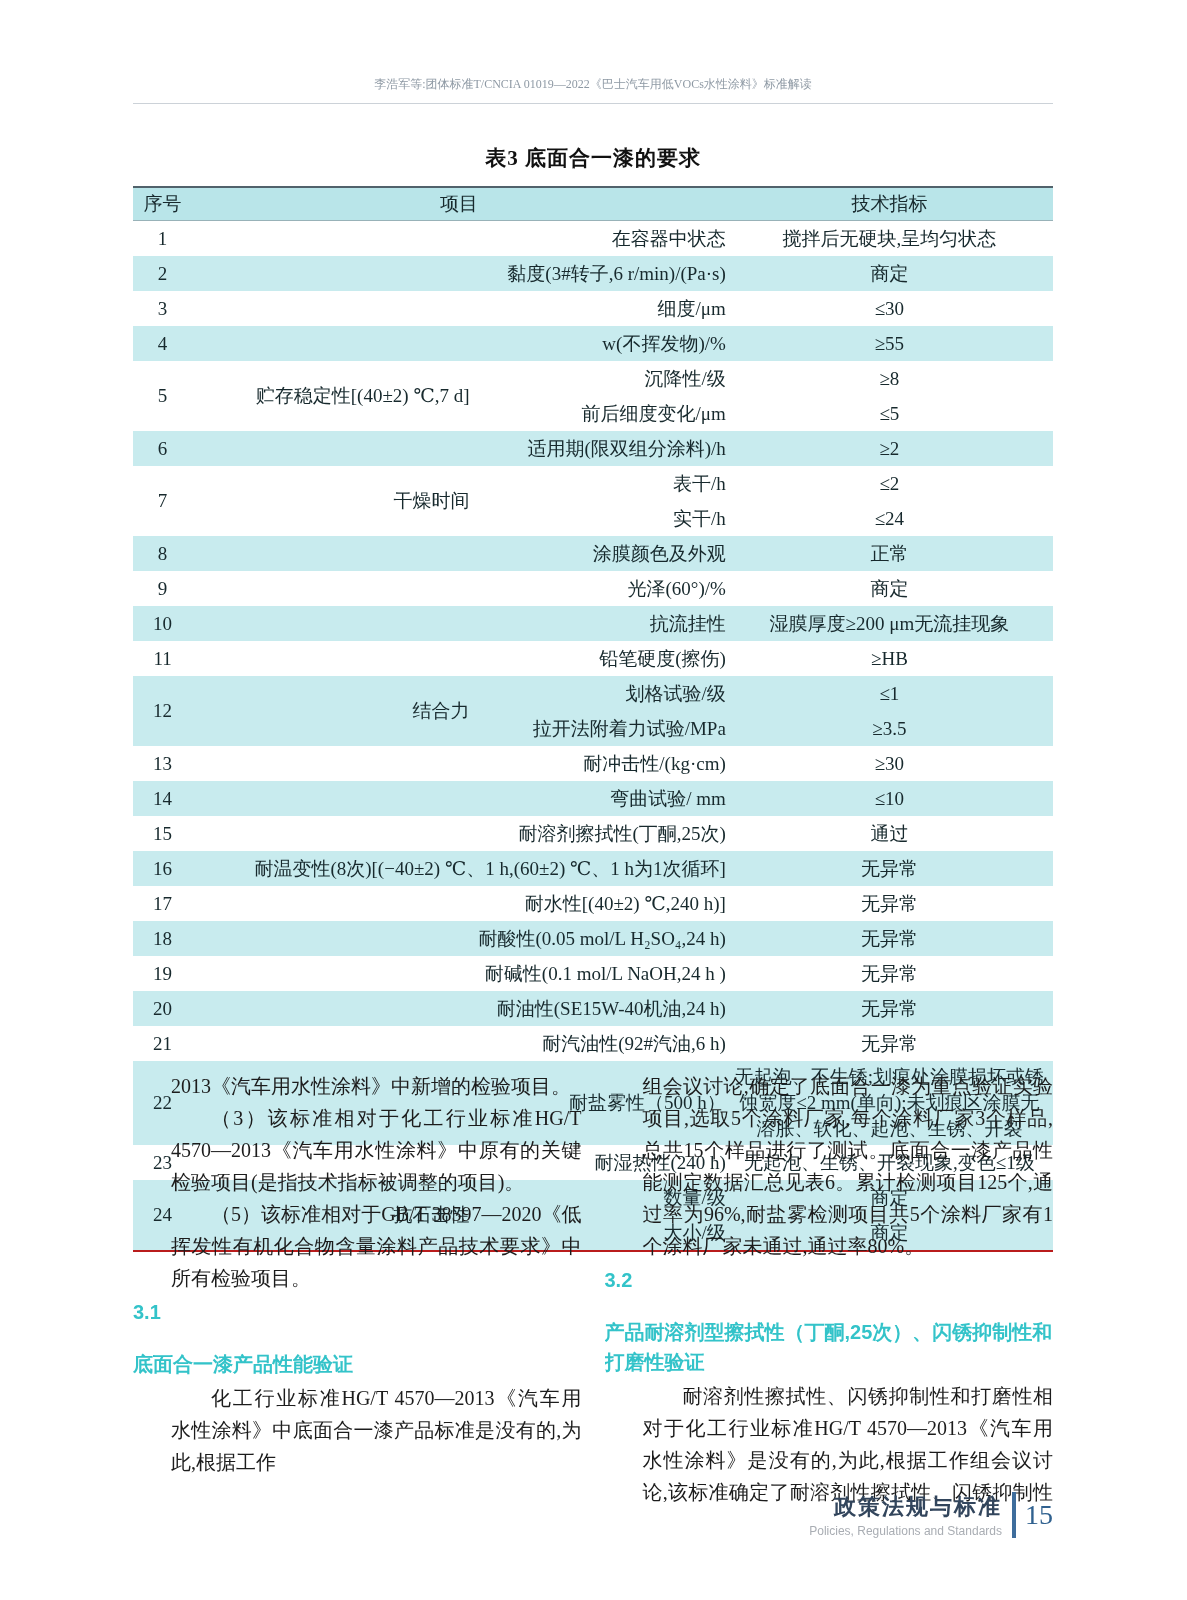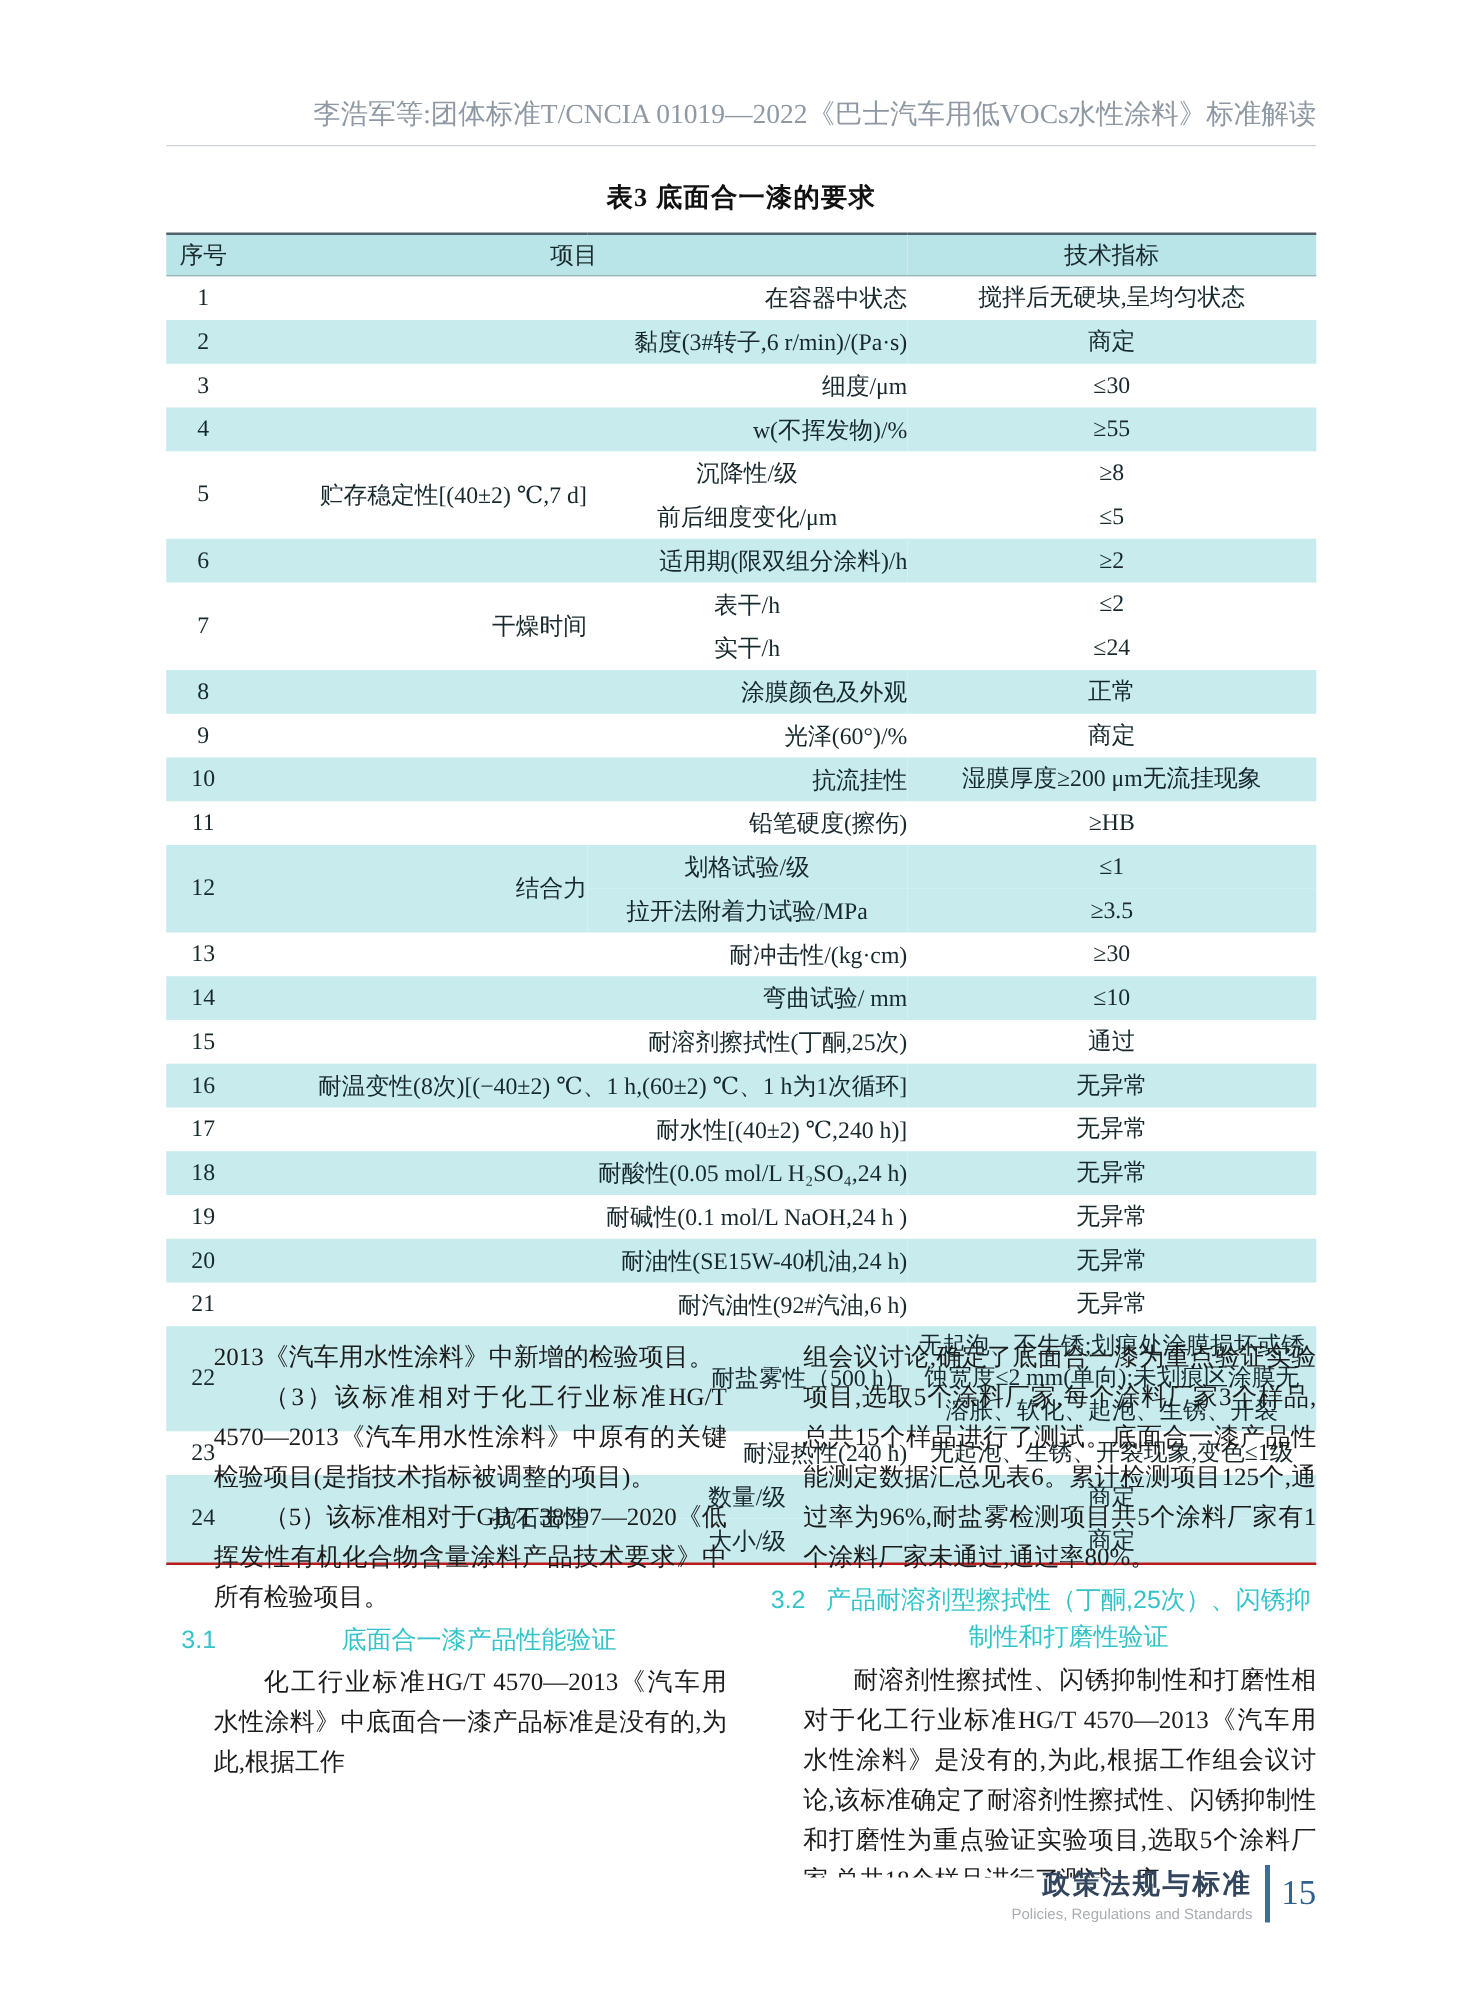--- a/index.html
+++ b/index.html
@@ -8,22 +8,22 @@
     position:relative;
     width:1187px;height:1600px;
     background:#ffffff;
     overflow:hidden;
     font-family:"Liberation Serif","DejaVu Serif",serif;
     color:#1c1c1c;
   }
   
   .running-head{
     position:absolute;left:133px;right:134px;top:76px;
-    text-align:right;
-    font-size:22px;color:#8e99a4;
+    text-align:center;
+    font-size:12px;color:#8e99a4;
     padding-bottom:10px;
     border-bottom:1px solid #ccd2d8;
   }
   
   .tbl-title-zh{
     position:absolute;left:133px;right:134px;top:144px;
     text-align:center;font-weight:bold;font-size:21px;color:#111;
     letter-spacing:1px;
   }
   .tbl-title-en{
@@ -46,21 +46,21 @@
     border-bottom:1px solid #98b2b8;
   }
   table.req td{
     height:29px;
     padding:1px 0;
     vertical-align:middle;
   }
   table.req tr.shade td{background:#c8ebee;}
   .c-no{width:62px;text-align:center;}
   .c-item{width:250px;text-align:right;padding-left:28px !important;white-space:nowrap;}
-  .c-sub{width:260px;text-align:center;}
+  .c-sub{width:260px;text-align:right;}
   .c-val{width:348px;text-align:center;line-height:26px;padding:3px 6px !important;}
   th.h-no{width:62px;}
   th.h-val{width:348px;}
   
   .columns{
     position:absolute;left:133px;top:1070px;
     width:920px;height:432px;
     display:flex;gap:23px;
     overflow:hidden;
   }
@@ -69,25 +69,26 @@
     margin:0;
     font-size:20px;line-height:32px;
     text-align:justify;
     color:#1c1c1c;
     padding-left:38px;
   }
   .para.indent{text-indent:2em;}
   .sec-h{
     display:flex;
     font-family:"Liberation Sans","DejaVu Sans",sans-serif;
-    font-weight:normal;
+    font-weight:bold;
     font-size:20px;line-height:30px;
     color:#33c3c9;
     margin:3px 0 3px 0;
-    text-align:center;
+    text-align:left;
+    flex-direction:column;
   }
   .sec-num{flex:0 0 52px;}
   .sec-txt{flex:1 1 auto;}
   
   .page-footer{
     position:absolute;right:134px;top:1492px;
     display:flex;align-items:center;
   }
   .footer-titles{text-align:right;margin-right:10px;}
   .footer-zh{

